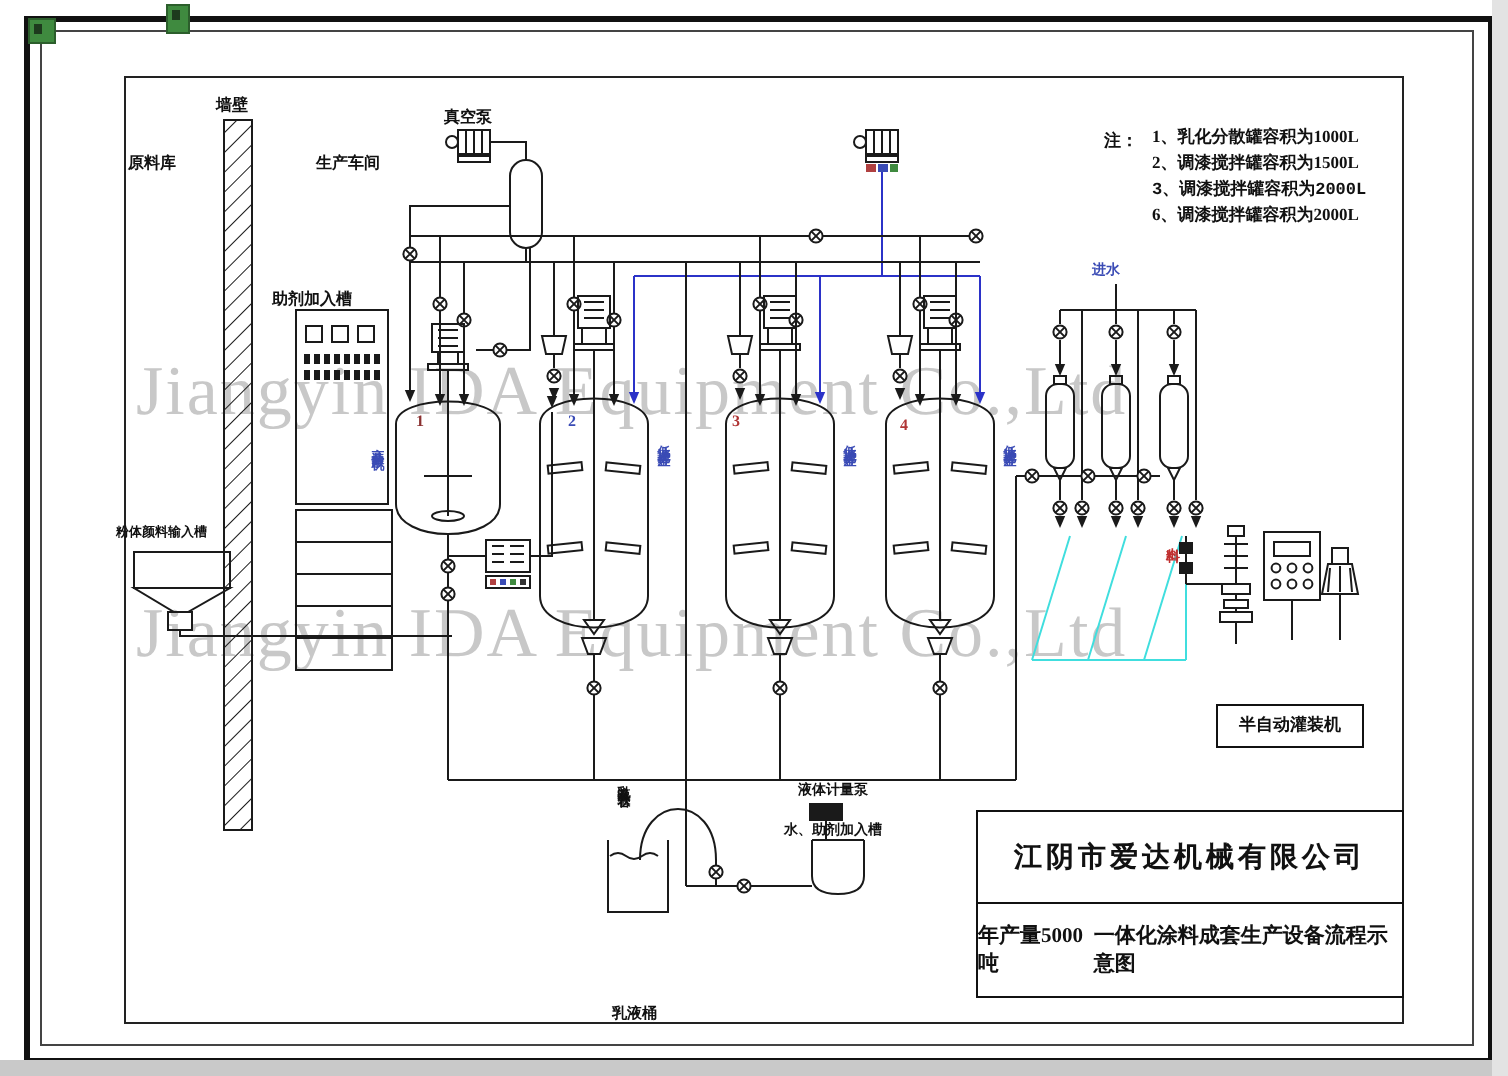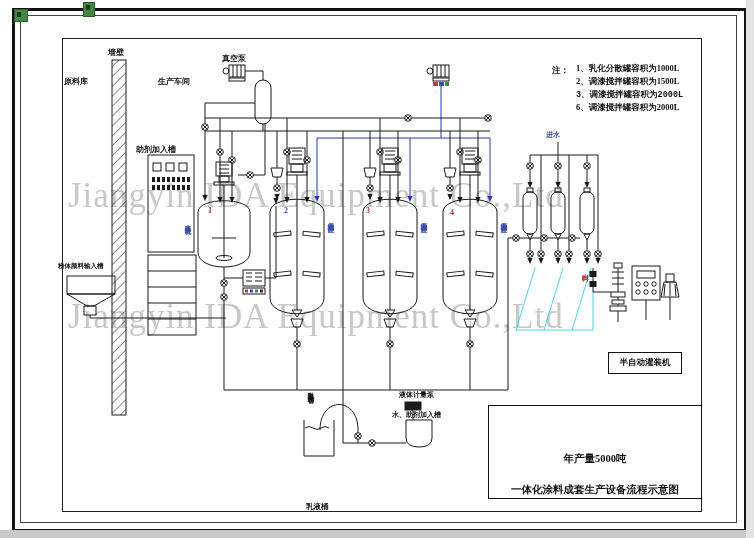--- a/index.html
+++ b/index.html
@@ -24,21 +24,21 @@
   .n1{color:#8a3030;} .n2{color:#3a4bb5;} .n3{color:#b03535;} .n4{color:#b03535;}
   .notes{position:absolute;left:552px;top:63px;z-index:3;
          font:bold 8.5px "Liberation Serif",serif;color:#111;}
   .notes .prefix{position:absolute;left:0;top:2px;}
   .notes .item{position:absolute;left:24px;white-space:nowrap;}
   .tb{position:absolute;left:488px;top:405px;width:212px;height:92px;border:1.5px solid #111;
       z-index:3;background:transparent;}
   .tb .row1{position:absolute;left:0;top:0;width:100%;height:45px;border-bottom:1.5px solid #111;
       display:flex;align-items:center;justify-content:center;
       font:bold 14px "Liberation Serif",serif;letter-spacing:2px;color:#111;}
-  .tb .row2{position:absolute;left:0;top:46px;width:100%;height:45px;display:flex;flex-direction:column;
+  .tb .row2{position:absolute;left:0;top:46px;width:100%;height:45px;display:flex;
       align-items:center;justify-content:space-between;font:bold 10.5px "Liberation Serif",serif;color:#111;}
   .badge{position:absolute;background:#3f8a3f;border:1px solid #2c5e2c;z-index:4;}
   .badge i{position:absolute;left:2px;top:2px;width:4px;height:5px;background:#1d3a1d;display:block;}
   .fillbox{position:absolute;left:608px;top:320px;width:72px;height:20px;border:1px solid #111;
       display:flex;align-items:center;justify-content:center;font:bold 8.5px "Liberation Sans",sans-serif;
       color:#111;z-index:3;background:#fff;margin-top:32px;}
 </style>
 </head>
 <body>
 
@@ -394,19 +394,20 @@
 
   <div class="notes">
     <span class="prefix">注：</span>
     <div class="item" style="top:0px;">1、乳化分散罐容积为1000L</div>
     <div class="item" style="top:13px;">2、调漆搅拌罐容积为1500L</div>
     <div class="item" style="top:26px;font-family:Liberation Mono, monospace;">3、调漆搅拌罐容积为2000L</div>
     <div class="item" style="top:39px;">6、调漆搅拌罐容积为2000L</div>
   </div>
 
   <div class="tb">
+    <div class="row1">江阴市爱达机械有限公司</div>
     <div class="row2">
       <div>年产量5000吨</div>
       <div>一体化涂料成套生产设备流程示意图</div>
     </div>
   </div>
 
 </div>
 
 </body></html>

